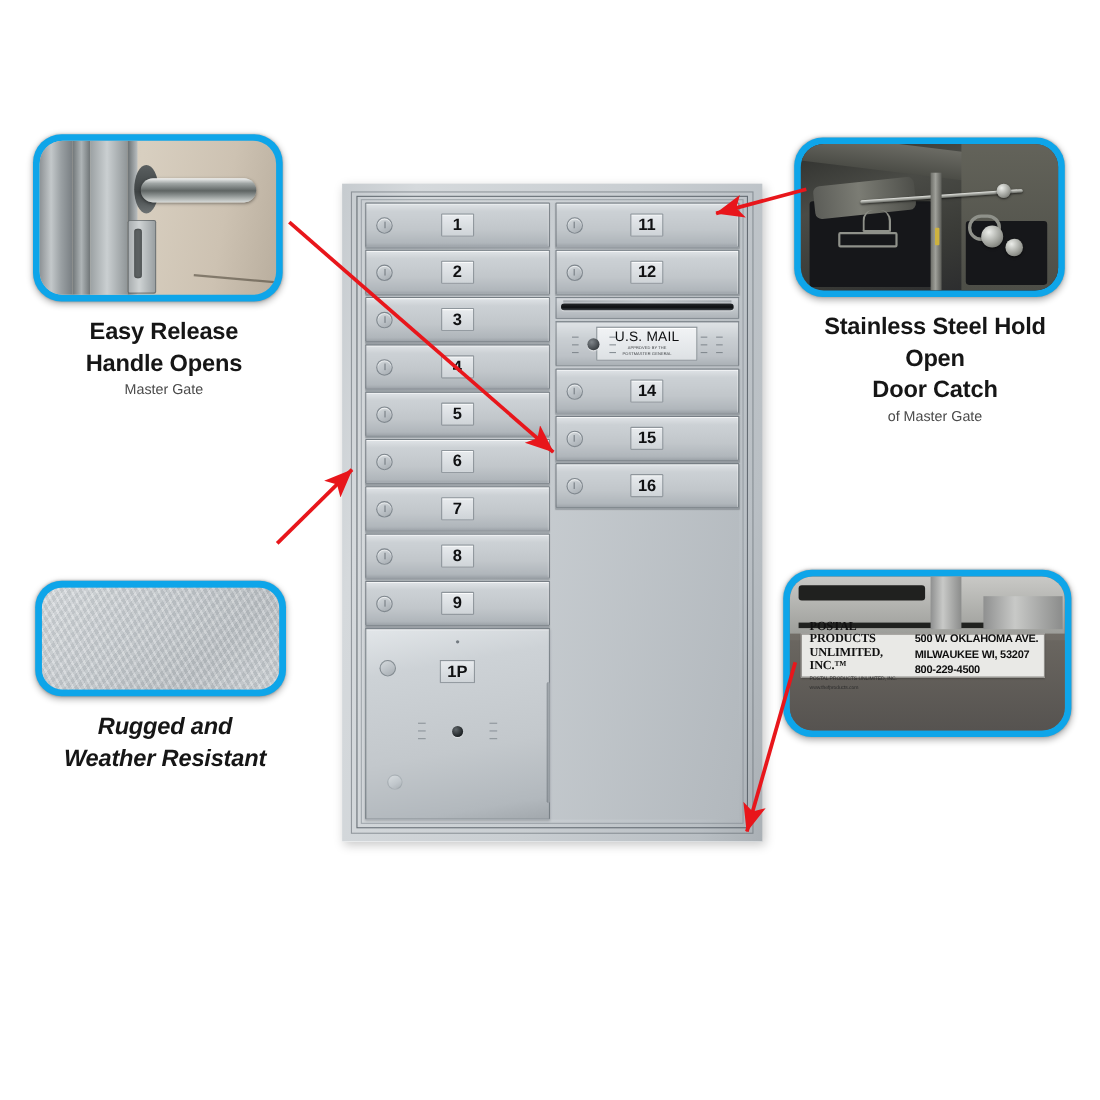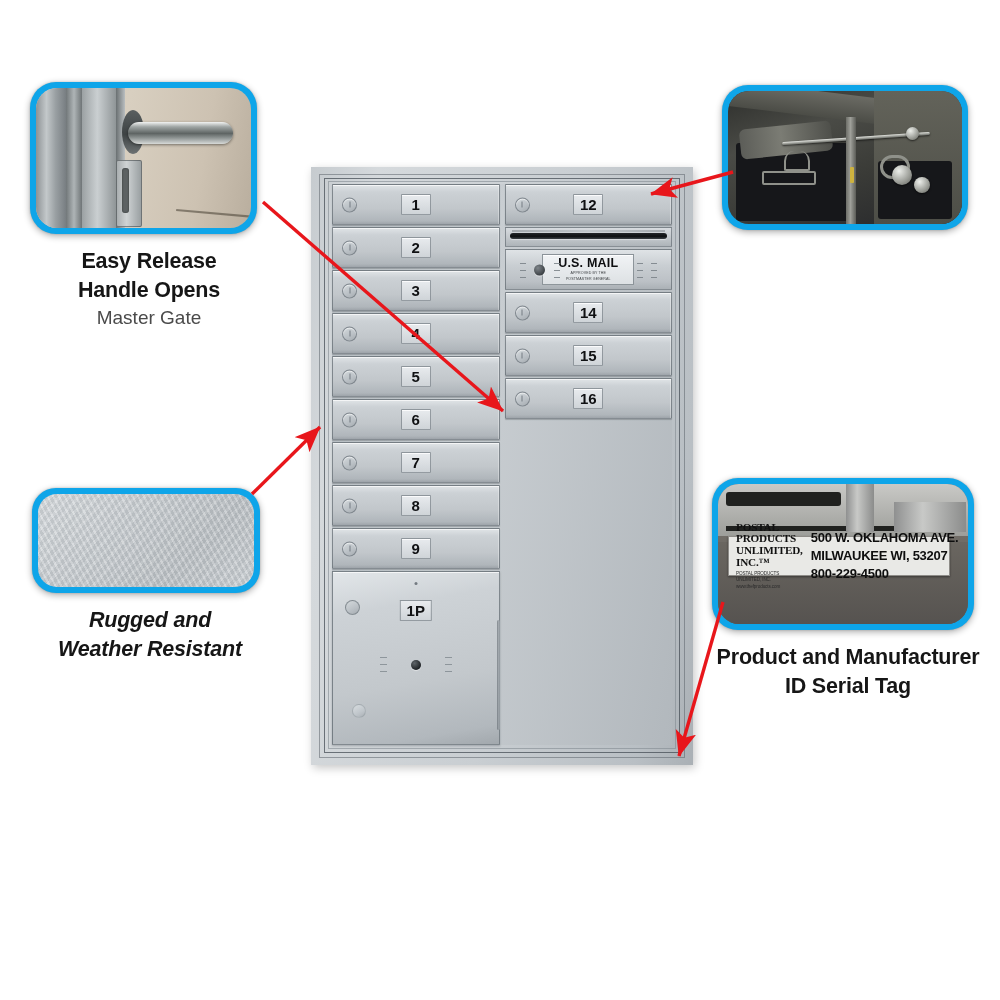--- a/index.html
+++ b/index.html
@@ -27,20 +27,21 @@
     width: 1000px; height: 1000px;
     pointer-events: none;
     z-index: 40;
   }
 
   
   .callout {
     position: absolute;
     z-index: 20;
     text-align: center;
+    margin-top: 40px;
   }
 
   .photo-frame {
     position: relative;
     background: #0ea5e9;
     border-radius: 26px;
     overflow: hidden;
     box-shadow: 0 2px 7px rgba(0,0,0,0.33), 0 0 2px rgba(0,0,0,0.20);
     padding-left: 28px;
   }
@@ -57,21 +58,21 @@
     font-weight: bold;
     font-size: 21.5px;
     line-height: 1.33;
     color: #161616;
     letter-spacing: -0.2px;
     white-space: pre-line;
   }
   .cap-sub {
     margin-top: 2px;
     font-family: "Liberation Sans", sans-serif;
-    font-size: 19px;
+    font-size: 13px;
     color: #4a4a4a;
     line-height: 1.3;
   }
 
   
   #photo-handle { width: 227px; height: 152px; }
   #photo-handle .photo-inner {
     background:
       
       linear-gradient(100deg, #cfc6b8 0%, #d8cfc0 40%, #cdc2b2 75%, #b9ae9e 100%);
@@ -211,21 +212,21 @@
     font-size: 4.6px;
     line-height: 1.28;
     color: #2b2b2b;
     letter-spacing: -0.1px;
     margin-top: 2px;
   }
   .tag-right { text-align: left; }
   .tag-addr {
     font-family: "Liberation Sans", sans-serif;
     font-weight: bold;
-    font-size: 13px;
+    font-size: 10px;
     line-height: 1.38;
     color: #0e0e0e;
     letter-spacing: -0.25px;
     white-space: nowrap;
   }
 
   
   #mailbox {
     position: absolute;
     left: 311px;
@@ -360,21 +361,21 @@
   .usps-plate {
     width: 92px;
     padding: 2px 0 3px;
     background: linear-gradient(180deg,#f1f3f5,#dde1e4);
     border: 1px solid rgba(118,126,133,.8);
     text-align: center;
     box-shadow: inset 0 1px 0 rgba(255,255,255,.85);
   }
   .usps-title {
     font-family: "Liberation Sans", sans-serif;
-    font-weight: bold;
+    font-weight: normal;
     font-size: 12.5px;
     line-height: 1.05;
     color: #0d0e10;
     letter-spacing: 0.2px;
   }
   .usps-fine {
     font-family: "Liberation Sans", sans-serif;
     font-size: 3.6px;
     line-height: 1.35;
     color: #3a3d40;
@@ -516,20 +517,24 @@
           <span class="pl-tick" style="right:47px; top:85px;"></span>
           <span class="pl-tick" style="right:47px; top:92px;"></span>
           <span class="pl-tick" style="right:47px; top:99px;"></span>
           <span class="pl-latch"></span>
           <span class="pl-hinge"></span>
           <span class="pl-edge" style="right:-1px;"></span>
         </div>
       </div>
 
       <div class="mb-col">
+        <div class="mb-door tenant">
+          <span class="mb-lock"></span>
+          <span class="mb-num">11</span>
+        </div>
         <div class="mb-door tenant">
           <span class="mb-lock"></span>
           <span class="mb-num">12</span>
         </div>
 
         <div class="mb-slot-door">
           <span class="mb-slot-lip2"></span>
           <span class="mb-slot-lip"></span>
         </div>
 
@@ -603,20 +608,23 @@
         <span class="pc-bracket" style="left:34px; top:80px; width:54px; height:14px; border-radius:2px;"></span>
         <span class="pc-panel" style="left:118px; top:26px; width:10px; height:107px; background:linear-gradient(90deg,#6d6e68,#9fa09a 45%,#5b5c57);"></span>
         <span class="pc-yellow" style="left:122px; top:76px; width:4px; height:16px;"></span>
         <span class="pc-dark" style="left:150px; top:70px; width:74px; height:58px;"></span>
         <span class="pc-bracket" style="left:152px; top:64px; width:30px; height:24px; border-radius:12px; border-width:3px;"></span>
         <span class="pc-knob" style="left:164px; top:74px; width:20px; height:20px;"></span>
         <span class="pc-knob" style="left:186px; top:86px; width:16px; height:16px;"></span>
         <span class="pc-knob" style="left:178px; top:36px; width:13px; height:13px;"></span>
       </div>
     </div>
+    <div class="cap-title">Stainless Steel Hold Open
+Door Catch</div>
+    <div class="cap-sub">of Master Gate</div>
   </div>
 
   <div class="callout" id="callout-swatch">
     <div class="photo-frame" id="photo-swatch">
       <div class="photo-inner"></div>
     </div>
     <div class="cap-title">Rugged and
 Weather Resistant</div>
   </div>
 
@@ -638,22 +646,20 @@
             <div class="tag-fine">www.thefproducts.com</div>
           </div>
           <div class="tag-right">
             <div class="tag-addr">500 W. OKLAHOMA AVE.</div>
             <div class="tag-addr">MILWAUKEE WI, 53207</div>
             <div class="tag-addr">800-229-4500</div>
           </div>
         </div>
       </div>
     </div>
-    <div class="cap-title">Product and Manufacturer
-ID Serial Tag</div>
     <div class="cap-sub"></div>
   </div>
 
   <svg id="arrows" viewBox="0 0 1000 1000">
     <defs>
       <marker id="ah" markerWidth="9" markerHeight="9" refX="7.4" refY="3.1" orient="auto" markerUnits="strokeWidth">
         <path d="M0,0 L7.6,3.1 L0,6.2 L1.8,3.1 Z" fill="#e8161b"></path>
       </marker>
     </defs>
 

